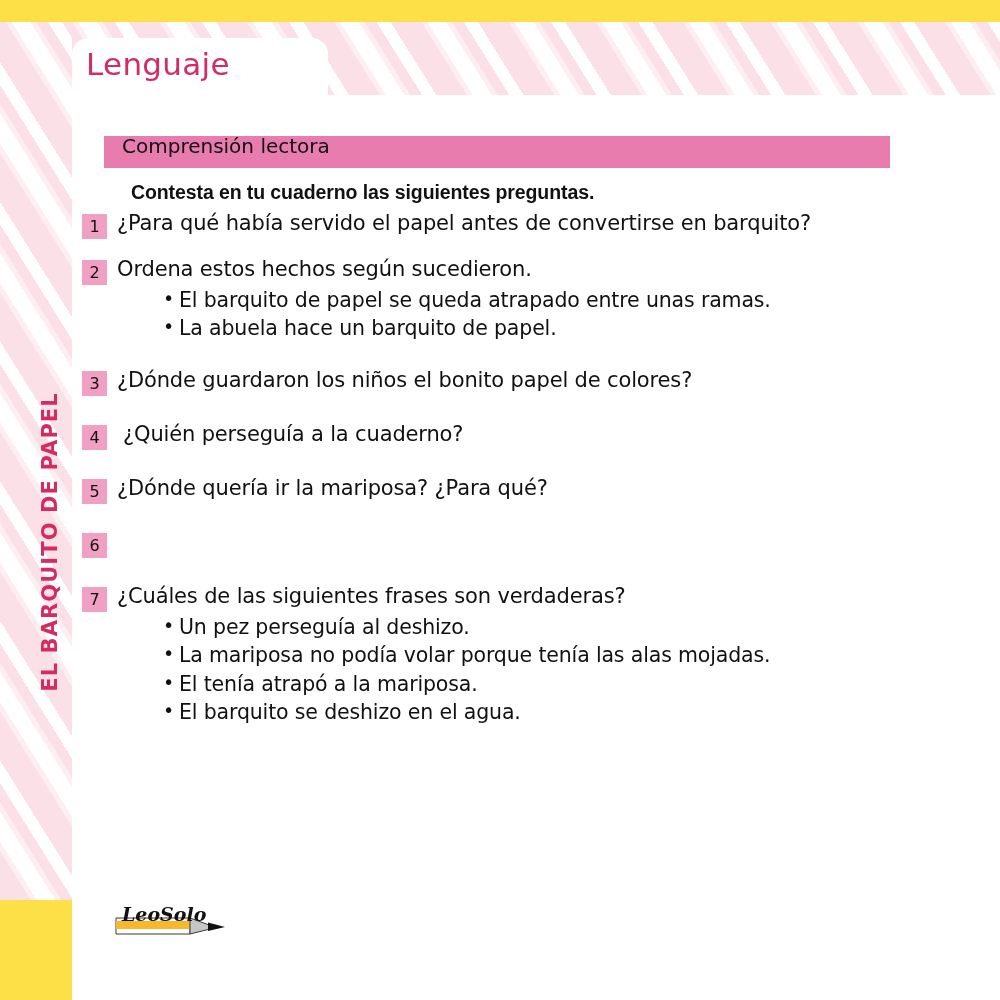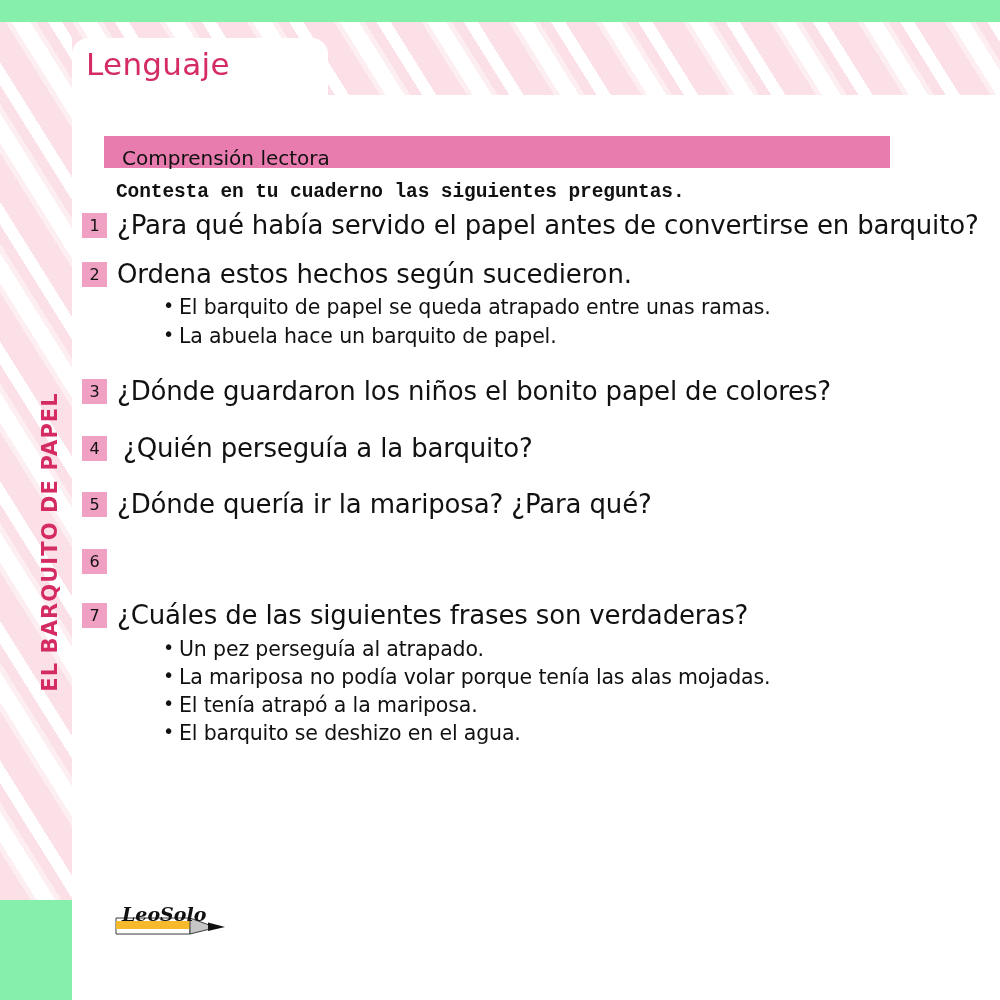--- a/index.html
+++ b/index.html
@@ -13,21 +13,21 @@
     font-family: "Liberation Sans", sans-serif;
     overflow: hidden;
     position: relative;
   }
 
   #page {
     position: absolute;
     inset: 0;
     width: 1000px;
     height: 1000px;
-    background: #86efac;
+    background: #fde047;
     overflow: hidden;
   }
 
   
   .stripe-band {
     position: absolute;
     background-image: repeating-linear-gradient(
         58deg,
         #fbe0e7 0px,
         #fbe0e7 26px,
@@ -118,35 +118,35 @@
     top: 136px;
     width: 880px;
     z-index: 4;
   }
 
   #section-bar {
     width: 786px;
     height: 32px;
     background: #e87cae;
     display: flex;
-    align-items: flex-end;
+    align-items: flex-start;
     padding-left: 18px;
     box-sizing: border-box;
   }
   #section-bar span {
     font-family: "DejaVu Sans", sans-serif;
     font-size: 20px;
     color: #111111;
     line-height: 1;
   }
 
   #instruction {
     margin-top: 13px;
-    margin-left: 12px;
-    font-family: Liberation Mono, monospace;
+    margin-left: 27px;
+    font-family: Liberation Sans, sans-serif;
     font-weight: 700;
     font-size: 19.5px;
     color: #111111;
     letter-spacing: -0.1px;
   }
 
   .question {
     display: flex;
     align-items: flex-start;
     margin-top: 14px;
@@ -164,21 +164,21 @@
     align-items: center;
     justify-content: center;
     margin-top: 3px;
   }
   .q-body {
     margin-left: 10px;
     flex: 1 1 auto;
   }
   .q-text {
     font-family: "DejaVu Sans", sans-serif;
-    font-size: 26px;
+    font-size: 21px;
     color: #111111;
     line-height: 1.18;
     letter-spacing: -0.15px;
   }
   .q-text.pad-left {
     padding-left: 6px;
   }
 
   .bullets {
     margin: 4px 0 0 0;
@@ -267,41 +267,41 @@
     <div class="question" id="q3">
       <div class="q-num">3</div>
       <div class="q-body">
         <div class="q-text">¿Dónde guardaron los niños el bonito papel de colores?</div>
       </div>
     </div>
 
     <div class="question" id="q4">
       <div class="q-num">4</div>
       <div class="q-body">
-        <div class="q-text pad-left">¿Quién perseguía a la barquito?</div>
+        <div class="q-text pad-left">¿Quién perseguía a la cuaderno?</div>
       </div>
     </div>
 
     <div class="question" id="q5">
       <div class="q-num">5</div>
       <div class="q-body">
         <div class="q-text">¿Dónde quería ir la mariposa? ¿Para qué?</div>
       </div>
     </div>
 
     <div class="question" id="q6">
       <div class="q-num">6</div>
     </div>
 
     <div class="question" id="q7">
       <div class="q-num">7</div>
       <div class="q-body">
         <div class="q-text">¿Cuáles de las siguientes frases son verdaderas?</div>
         <ul class="bullets">
-          <li>Un pez perseguía al atrapado.</li>
+          <li>Un pez perseguía al deshizo.</li>
           <li>La mariposa no podía volar porque tenía las alas mojadas.</li>
           <li>El tenía atrapó a la mariposa.</li>
           <li>El barquito se deshizo en el agua.</li>
         </ul>
       </div>
     </div>
 
   </div>
 
   <div id="logo">

